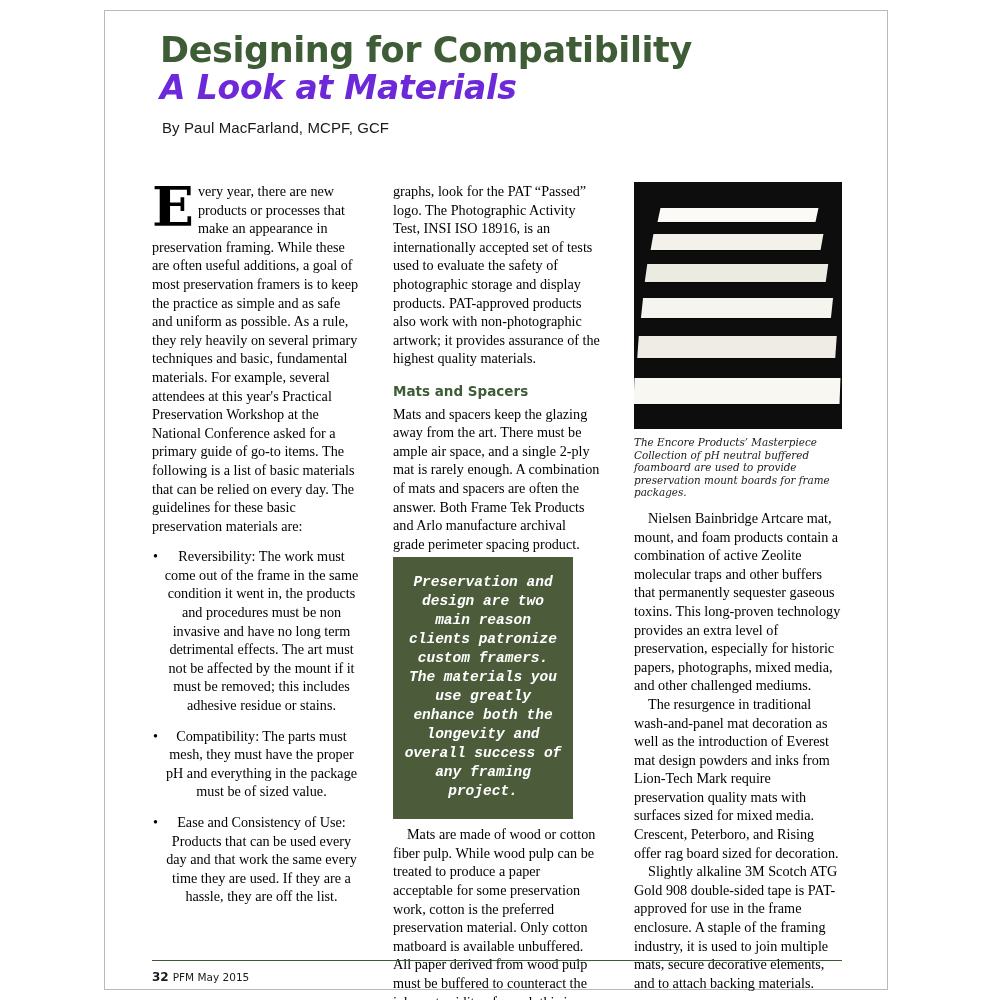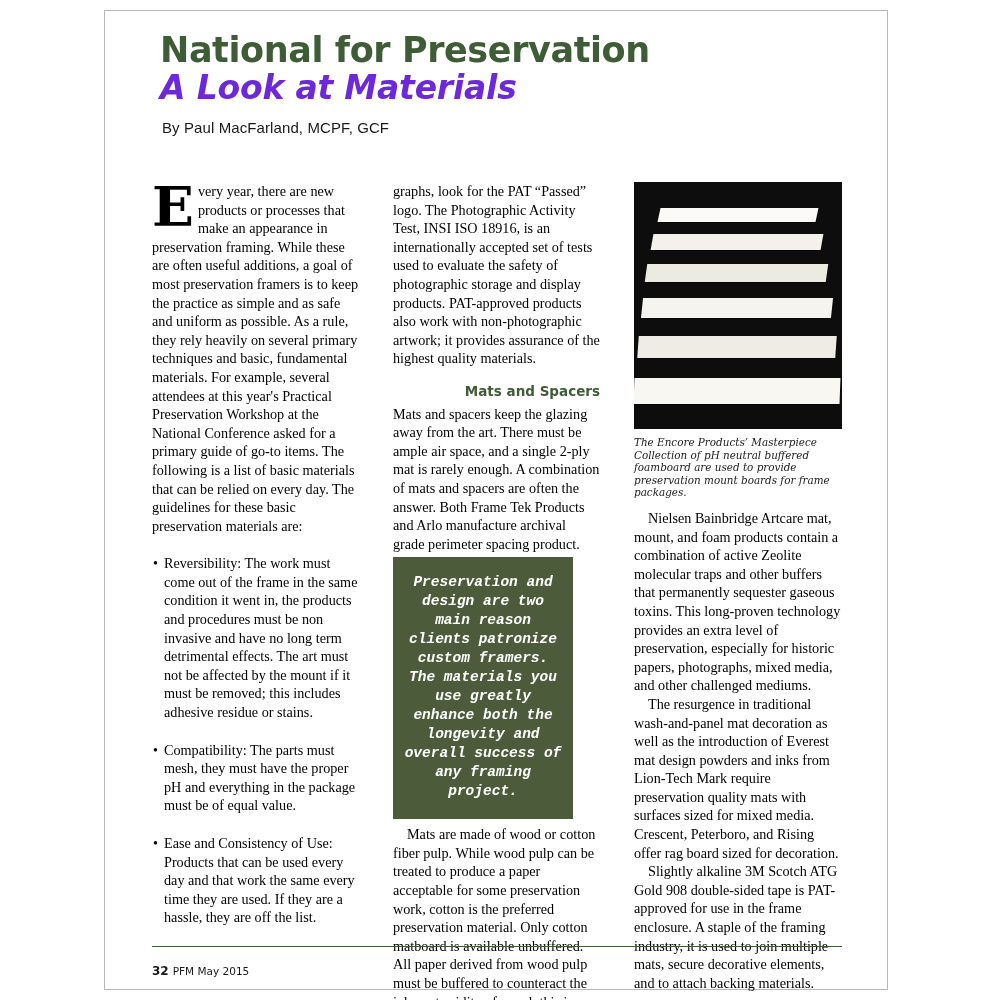--- a/index.html
+++ b/index.html
@@ -104,21 +104,22 @@
 
   
   ul.bullets {
     list-style: none;
     margin: 0;
     padding: 0;
   }
   ul.bullets li {
     position: relative;
     padding-left: 12px;
-    margin-top: 19px;
+    margin-top: 12px;
+    text-align: center;
   }
   ul.bullets li::before {
     content: "\2022";
     position: absolute;
     left: 1px;
     top: 0;
   }
 
   
   .pullquote {
@@ -136,21 +137,20 @@
     padding: 16px 10px 18px 10px;
     box-sizing: border-box;
   }
 
   .section-head {
     font-family: "DejaVu Sans", sans-serif;
     font-weight: bold;
     font-size: 13.5px;
     color: #3e5c35;
     margin: 14px 0 4px 0;
-    text-align: right;
   }
 
   
   .photo-wrap {
     width: 208px;
     margin-bottom: 10px;
   }
   .photo {
     position: relative;
     width: 208px;
@@ -177,53 +177,53 @@
     line-height: 12.6px;
     color: #1a1a1a;
     margin-top: 7px;
     width: 208px;
   }
 
   
   .footer {
     position: absolute;
     left: 152px;
-    bottom: 22px;
+    bottom: 16px;
     width: 690px;
     border-top: 1.5px solid #3e5c35;
-    padding-top: 17px;
+    padding-top: 9px;
     font-family: "DejaVu Sans", sans-serif;
     font-size: 10.5px;
     color: #1a1a1a;
   }
   .footer .pg {
     font-weight: bold;
     font-size: 12px;
     margin-right: 4px;
   }
 </style>
 </head>
 <body>
 
 <div class="page">
   <div class="page-frame"></div>
 
   <div class="content">
 
-    <h1 class="title">National for Preservation</h1>
+    <h1 class="title">Designing for Compatibility</h1>
     <h2 class="subtitle">A Look at Materials</h2>
     <div class="byline">By Paul MacFarland, MCPF, GCF</div>
 
     <div class="cols">
 
       <div class="col col1">
         <p class="noindent"><span class="dropcap">E</span><span>very year, there are new products or processes that make an appearance in preservation framing. While these are often useful additions, a goal of most preservation framers is to keep the practice as simple and as safe and uniform as possible. As a rule, they rely heavily on several primary techniques and basic, fundamental materials. For example, several attendees at this year's Practical Preservation Workshop at the National Conference asked for a primary guide of go-to items. The following is a list of basic materials that can be relied on every day. The guidelines for these basic preservation materials are:</span></p>
         <ul class="bullets">
           <li>Reversibility: The work must come out of the frame in the same condition it went in, the products and procedures must be non invasive and have no long term detrimental effects. The art must not be affected by the mount if it must be removed; this includes adhesive residue or stains.</li>
-          <li>Compatibility: The parts must mesh, they must have the proper pH and everything in the package must be of equal value.</li>
+          <li>Compatibility: The parts must mesh, they must have the proper pH and everything in the package must be of sized value.</li>
           <li>Ease and Consistency of Use: Products that can be used every day and that work the same every time they are used. If they are a hassle, they are off the list.</li>
         </ul>
       </div>
 
       <div class="col col2">
         <p class="noindent">graphs, look for the PAT “Passed” logo. The Photographic Activity Test, INSI ISO 18916, is an internationally accepted set of tests used to evaluate the safety of photographic storage and display products. PAT-approved products also work with non-photographic artwork; it provides assurance of the highest quality materials.</p>
         <div class="section-head">Mats and Spacers</div>
         <p class="noindent">Mats and spacers keep the glazing away from the art. There must be ample air space, and a single 2-ply mat is rarely enough. A combination of mats and spacers are often the answer. Both Frame Tek Products and Arlo manufacture archival grade perimeter spacing product.</p>
         <div class="pullquote">Preservation and design are two main reason clients patronize custom framers. The materials you use greatly enhance both the longevity and overall success of any framing project.</div>
         <p>Mats are made of wood or cotton fiber pulp. While wood pulp can be treated to produce a paper acceptable for some preservation work, cotton is the preferred preservation material. Only cotton matboard is available unbuffered. All paper derived from wood pulp must be buffered to counteract the inherent acidity of wood; this is an important consideration for any paper making contact with protein-based art materials. It is also recommended that mount boards are made of the same material as the contact mat. Crescent, Rising, and Peterboro manufacture matboard that does not require buffering.</p>

